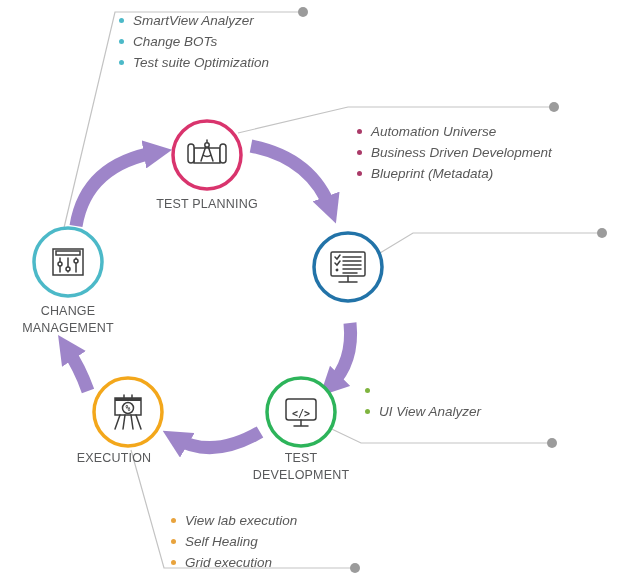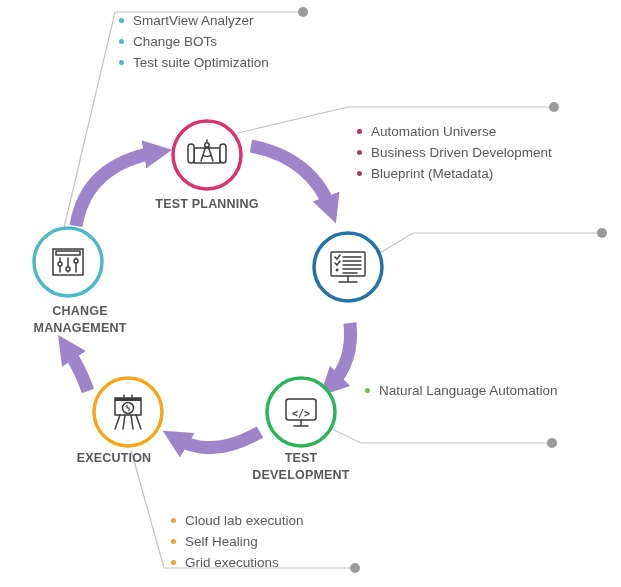--- a/index.html
+++ b/index.html
@@ -8,42 +8,42 @@
     width: 621px;
     height: 587px;
     background: #ffffff;
     font-family: "Liberation Sans", sans-serif;
     overflow: hidden;
   }
   svg.layer { position: absolute; left: 0; top: 0; }
 
   .stage-label {
     position: absolute;
-    font-weight: bold;
+    font-weight: normal;
     font-size: 12.5px;
     line-height: 17px;
     letter-spacing: 0.2px;
     color: #58595b;
     text-align: center;
   }
   .list { position: absolute; }
   .item {
     display: flex;
     align-items: center;
     height: 21px;
     font-size: 13.5px;
     color: #595959;
   }
   .b {
     width: 5px; height: 5px;
     border-radius: 50%;
     margin-right: 9px;
     flex: none;
   }
-  .t { white-space: nowrap; }
+  .t { white-space: nowrap; font-style: italic; }
   .b.teal   { background: #4cb9c8; }
   .b.pink   { background: #aa3a68; }
   .b.blue   { background: #2273a8; }
   .b.green  { background: #7fb43f; }
   .b.orange { background: #e8a33d; }
   .icon-glyph {
     font-family: "DejaVu Sans Mono", monospace;
     font-weight: bold;
     fill: #3d3d3d;
   }
@@ -136,21 +136,21 @@
         <circle cx="-8" cy="2" r="2" fill="#ffffff"></circle>
         <circle cx="0" cy="7" r="2" fill="#ffffff"></circle>
         <circle cx="8" cy="-1" r="2" fill="#ffffff"></circle>
       </g>
     </g>
   </svg>
 
   <div class="stage-label" style="left:132px; top:196px; width:150px;">TEST PLANNING</div>
   <div class="stage-label" style="left:241px; top:450px; width:120px;">TEST DEVELOPMENT</div>
   <div class="stage-label" style="left:39px; top:450px; width:150px;">EXECUTION</div>
-  <div class="stage-label" style="left:12px; top:303px; width:136px;">CHANGE MANAGEMENT</div>
+  <div class="stage-label" style="left:0px; top:303px; width:136px;">CHANGE MANAGEMENT</div>
 
   <div class="list" style="left:119px; top:10px;">
     <div class="item">
       <span class="b teal"></span>
       <span class="t">SmartView Analyzer</span>
     </div>
     <div class="item">
       <span class="b teal"></span>
       <span class="t">Change BOTs</span>
     </div>
@@ -172,32 +172,35 @@
     <div class="item">
       <span class="b pink"></span>
       <span class="t">Blueprint (Metadata)</span>
     </div>
   </div>
 
 
   <div class="list" style="left:365px; top:380px;">
     <div class="item">
       <span class="b green"></span>
-      <span class="t">Natural Language Automation</span>
+    </div>
+    <div class="item">
+      <span class="b green"></span>
+      <span class="t">UI View Analyzer</span>
     </div>
   </div>
 
   <div class="list" style="left:171px; top:510px;">
     <div class="item">
       <span class="b orange"></span>
-      <span class="t">Cloud lab execution</span>
+      <span class="t">View lab execution</span>
     </div>
     <div class="item">
       <span class="b orange"></span>
       <span class="t">Self Healing</span>
     </div>
     <div class="item">
       <span class="b orange"></span>
-      <span class="t">Grid executions</span>
+      <span class="t">Grid execution</span>
     </div>
   </div>
 
 </div>
 
 </body></html>

